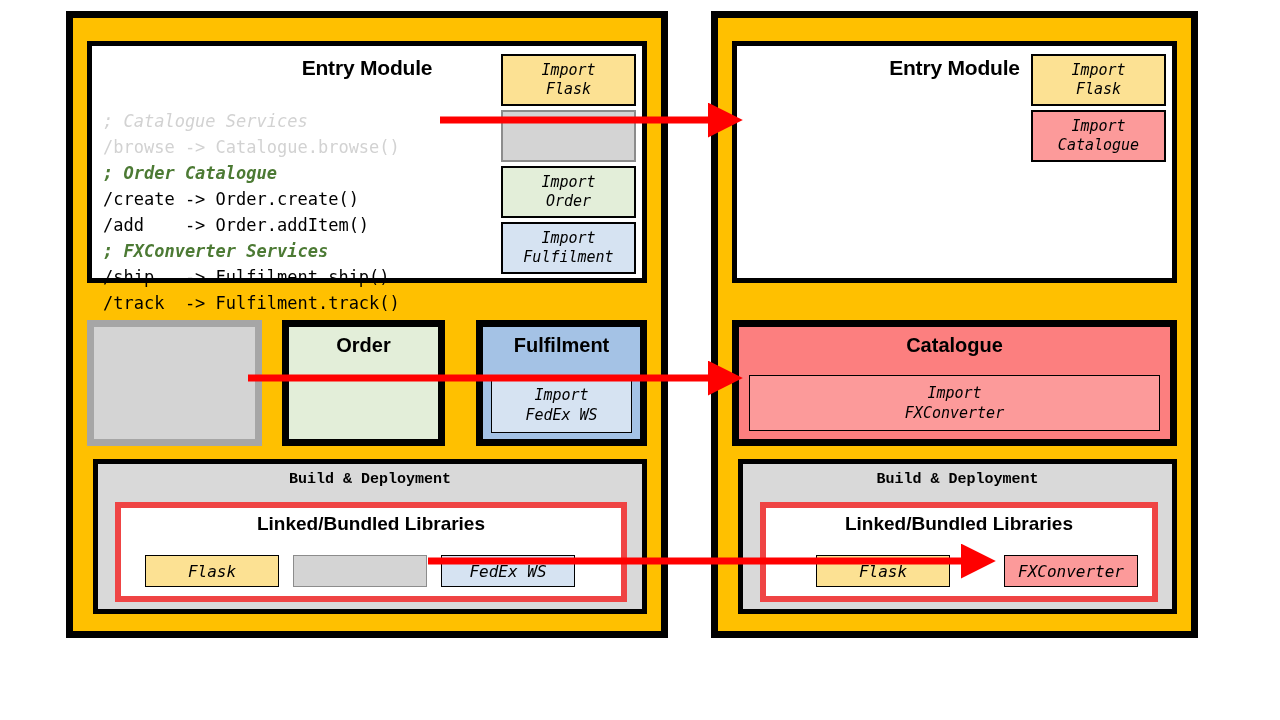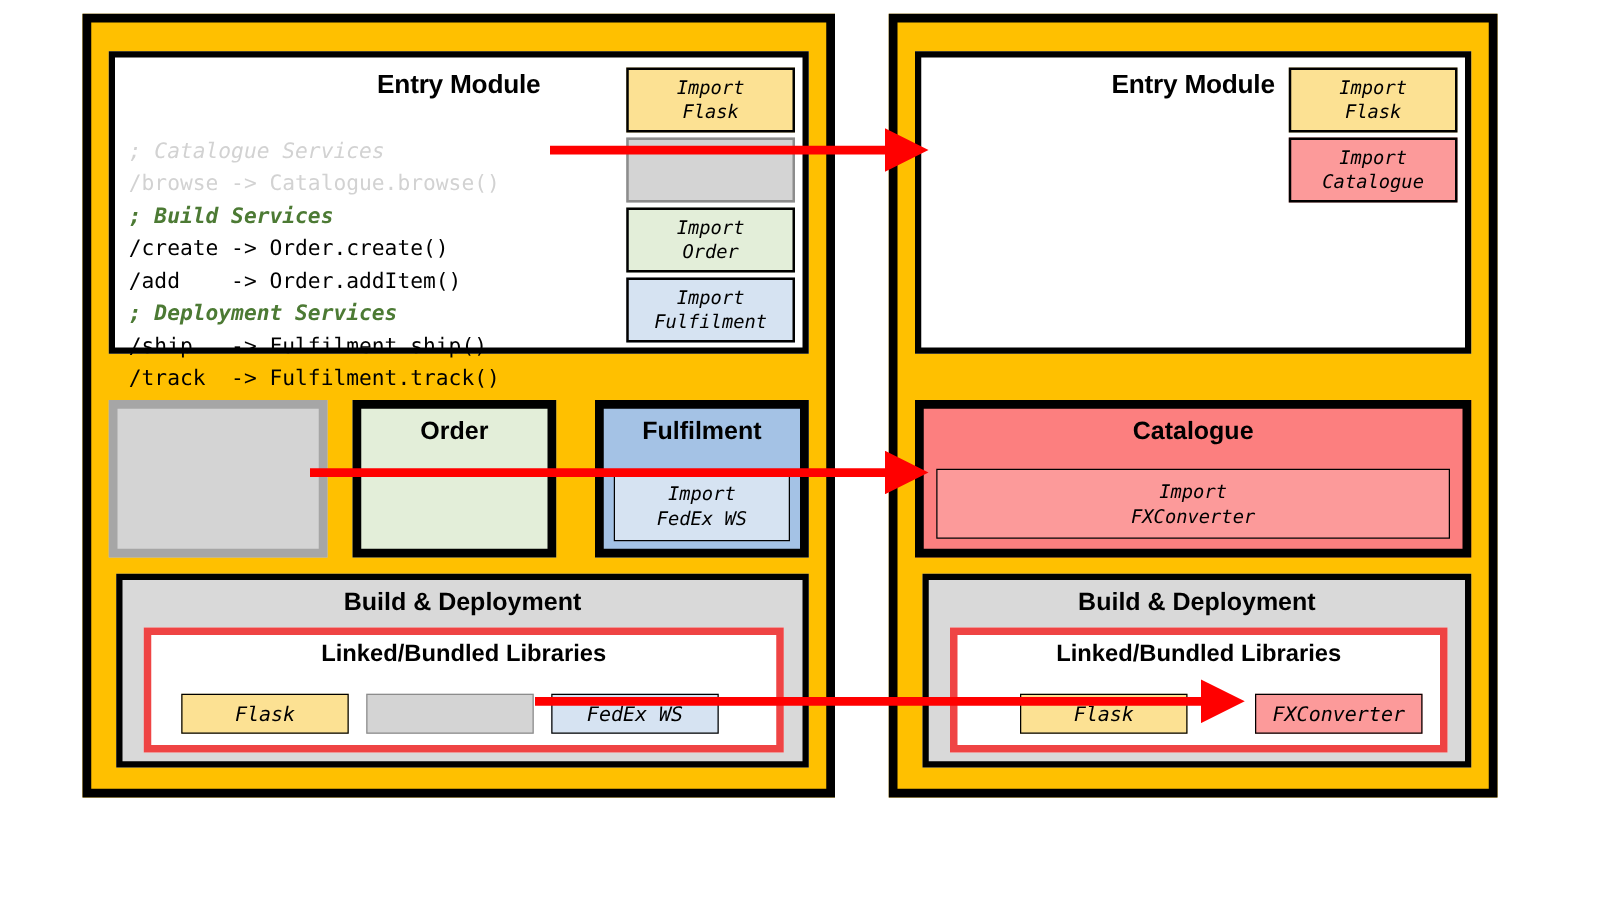--- a/index.html
+++ b/index.html
@@ -110,23 +110,24 @@
   
   .build {
     position: absolute;
     background: #D9D9D9;
     border: 5px solid #000000;
     box-sizing: border-box;
   }
   .build-title {
     text-align: center;
     font-weight: bold;
-    font-size: 20px;
+    font-size: 15px;
     padding-top: 7px;
     color: #000;
+    font-family: Liberation Mono, monospace;
   }
   .libs {
     position: absolute;
     background: #ffffff;
     border: 6px solid #ef4444;
     box-sizing: border-box;
   }
   .libs-title {
     text-align: center;
     font-weight: bold;
@@ -167,24 +168,24 @@
 
 <div id="stage">
 
   <div class="panel" id="panel-left">
 
     <div class="entry-module" style="left:14px; top:23px; width:560px; height:242px;">
       <div class="entry-title">Entry Module</div>
       <div class="code">
 <span class="dim">; Catalogue Services</span>
 <span class="dimplain">/browse -&gt; Catalogue.browse()</span>
-<span class="cmt">; Build Services</span>
+<span class="cmt">; Order Catalogue</span>
 <span>/create -&gt; Order.create()</span>
 <span>/add    -&gt; Order.addItem()</span>
-<span class="cmt">; Deployment Services</span>
+<span class="cmt">; FXConverter Services</span>
 <span>/ship   -&gt; Fulfilment.ship()</span>
 <span>/track  -&gt; Fulfilment.track()</span>
       </div>
 
       <div class="imports" style="left:409px; top:8px; width:135px;">
         <div class="chip yellow" style="height:52px;">
           <span>Import</span>
           <span>Flask</span>
         </div>
         <div class="chip muted" style="height:52px;">

